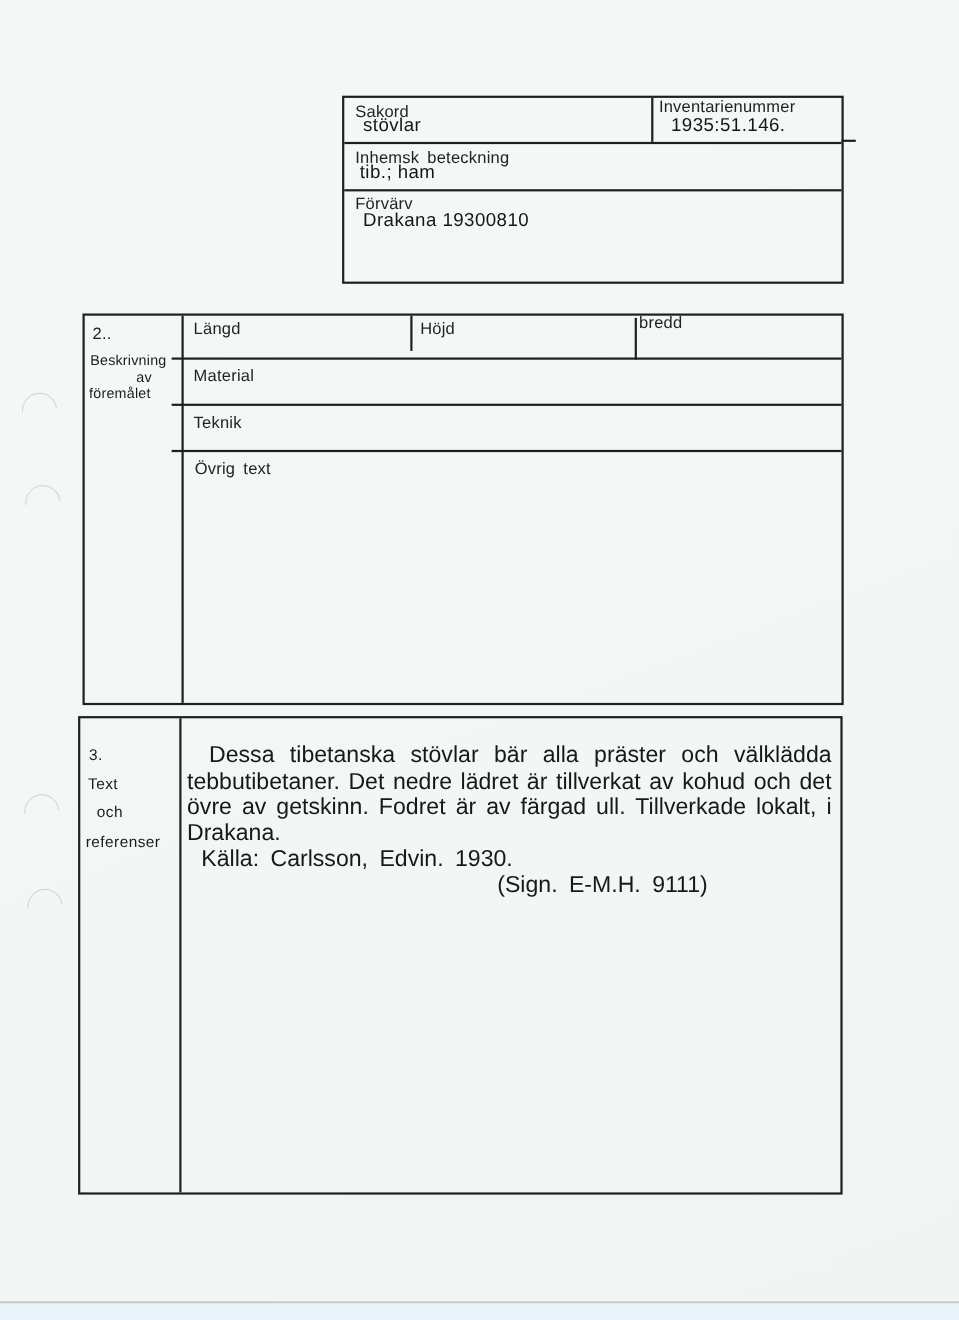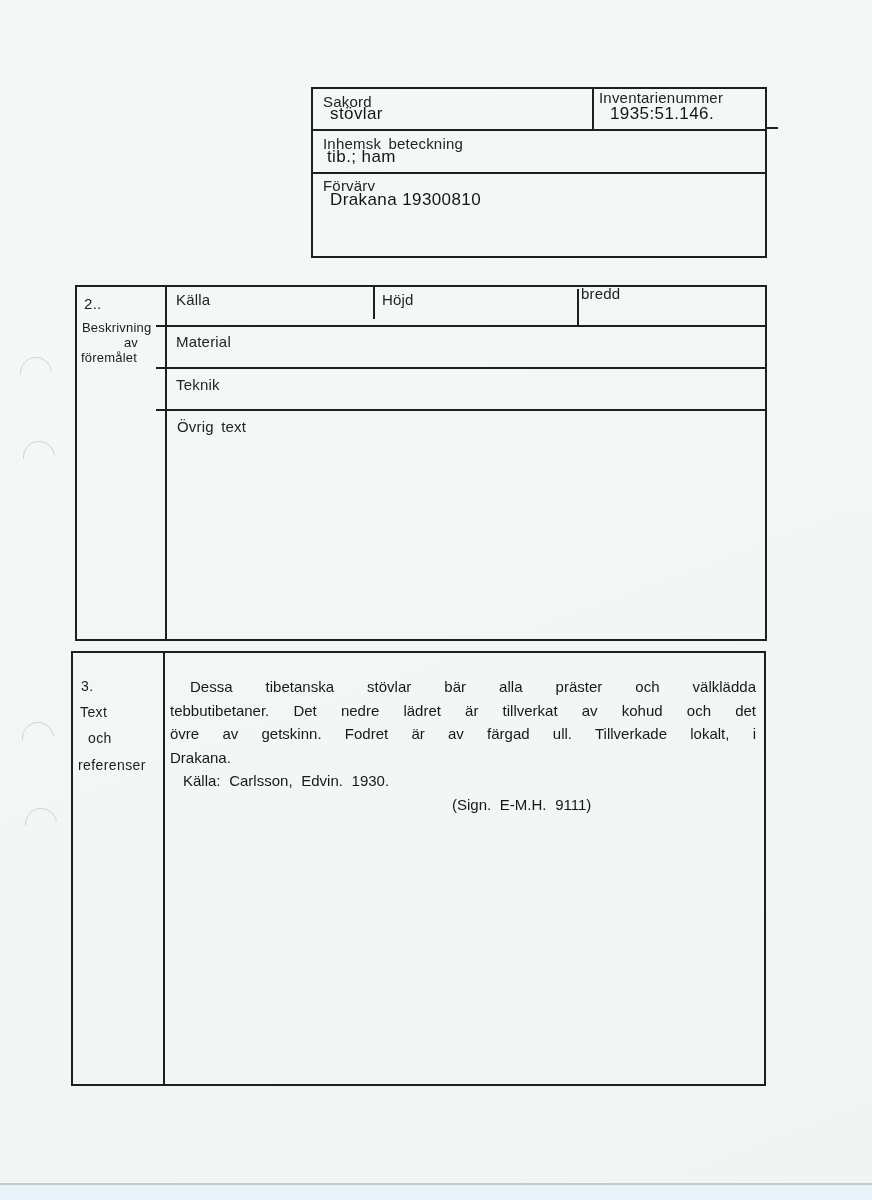--- a/index.html
+++ b/index.html
@@ -38,21 +38,21 @@
   .line-teknik  { left:79px; right:0; top:122px; height:2px; }
   .div-langd-hojd { left:296px; top:0; height:32px; width:2px; }
   .tick-bredd { left:500px; top:2px; height:38px; width:2px; }
   .sec-num { position:absolute; font-size:15px; letter-spacing:.3px; }
   .sec-title { position:absolute; font-size:13px; letter-spacing:.2px; white-space:nowrap; }
 
   
   .card-bot { left:71px; top:651px; width:695px; height:435px; }
   .bot-divider { left:90px; top:0; bottom:0; width:2px; }
   .bot-label { position:absolute; font-size:14px; letter-spacing:.4px; white-space:nowrap; }
-  .textblock { position:absolute; left:97px; top:22px; width:586px; font-size:15px; color:#181818; }
+  .textblock { position:absolute; left:97px; top:22px; width:586px; font-size:21px; color:#181818; }
   .tline { height:23.5px; line-height:23.5px; white-space:nowrap; }
   .jline { text-align:justify; overflow:hidden; white-space:normal; }
   .jline::after { content:""; display:inline-block; width:100%; height:0; }
   .indent { text-indent:20px; }
   .plain { word-spacing:4.5px; }
   .src-line { padding-left:13px; }
   .sign-line { padding-left:282px; }
 
   
   .punch { position:absolute; width:30px; height:30px; border-radius:50%;
@@ -95,21 +95,21 @@
     <div class="hline line-material"></div>
     <div class="hline line-teknik"></div>
     <div class="vline div-langd-hojd"></div>
     <div class="vline tick-bredd"></div>
 
     <span class="sec-num" style="left:7px; top:8px;">2..</span>
     <span class="sec-title" style="left:5px; top:33px;">Beskrivning</span>
     <span class="sec-title" style="left:0; top:48px; width:108px; text-align:center;">av</span>
     <span class="sec-title" style="left:4px; top:63px;">föremålet</span>
 
-    <span class="fld-label" style="left:99px; top:4px;">Källa</span>
+    <span class="fld-label" style="left:99px; top:4px;">Längd</span>
     <span class="fld-label" style="left:305px; top:4px;">Höjd</span>
     <span class="fld-label" style="left:504px; top:-2px;">bredd</span>
     <span class="fld-label" style="left:99px; top:46px;">Material</span>
     <span class="fld-label" style="left:99px; top:89px;">Teknik</span>
     <span class="fld-label" style="left:100px; top:131px;">Övrig text</span>
   </div>
 
   <div class="card card-bot">
     <div class="vline bot-divider"></div>
 

